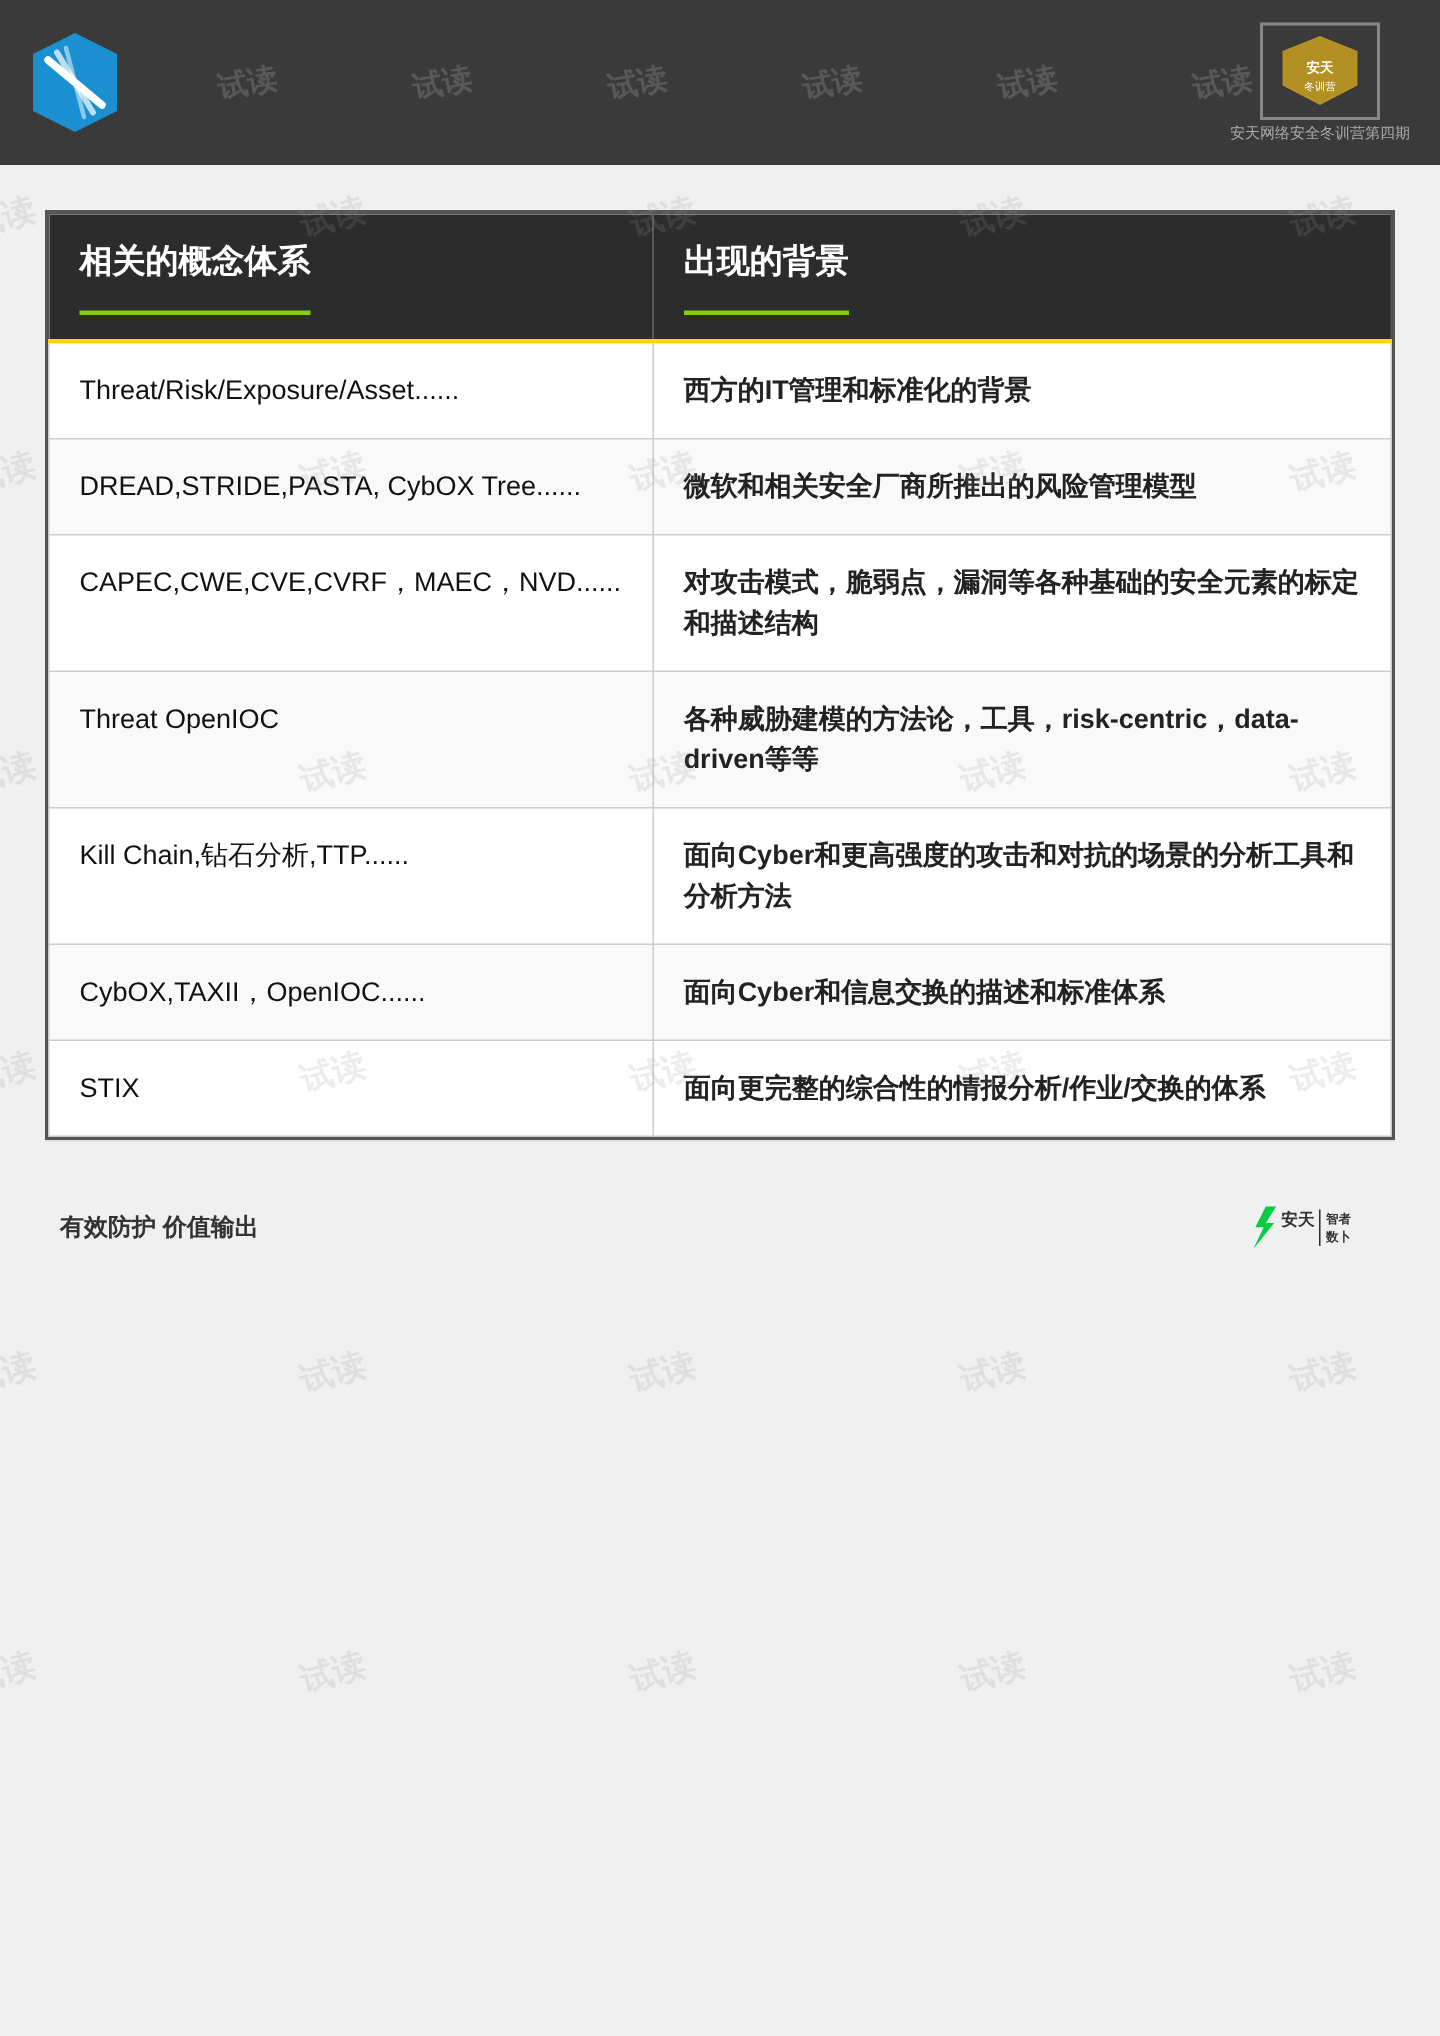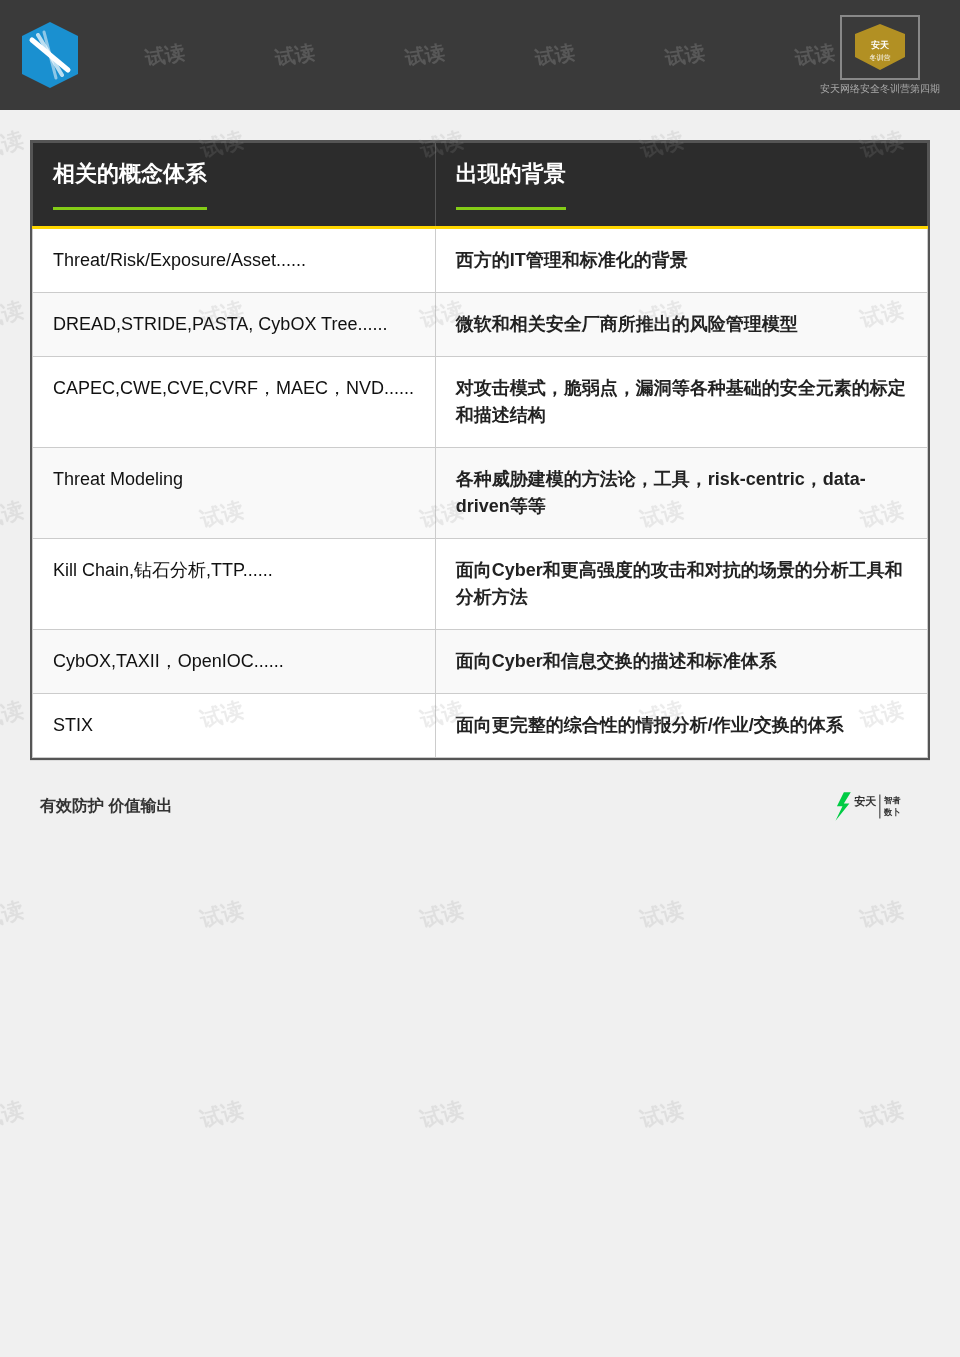--- a/index.html
+++ b/index.html
@@ -150,21 +150,21 @@
     .th-underline {
       border-bottom: 3px solid #84cc16;
       display: inline-block;
       padding-bottom: 18px;
       text-align: right;
     }
 
     
     .footer {
       margin: 0 30px;
-      padding: 20px 10px;
+      padding: 32px 10px;
       display: flex;
       align-items: center;
       justify-content: space-between;
       border-top: 1px solid #ddd;
     }
 
     .footer-left {
       font-size: 16px;
       color: #333;
       font-weight: bold;
@@ -316,21 +316,21 @@
         </tr>
         <tr>
           <td class="col-left">DREAD,STRIDE,PASTA, CybOX Tree......</td>
           <td class="col-right">微软和相关安全厂商所推出的风险管理模型</td>
         </tr>
         <tr>
           <td class="col-left">CAPEC,CWE,CVE,CVRF，MAEC，NVD......</td>
           <td class="col-right">对攻击模式，脆弱点，漏洞等各种基础的安全元素的标定和描述结构</td>
         </tr>
         <tr>
-          <td class="col-left">Threat Modeling</td>
+          <td class="col-left">Threat OpenIOC</td>
           <td class="col-right">各种威胁建模的方法论，工具，risk-centric，data-driven等等</td>
         </tr>
         <tr>
           <td class="col-left">Kill Chain,钻石分析,TTP......</td>
           <td class="col-right">面向Cyber和更高强度的攻击和对抗的场景的分析工具和分析方法</td>
         </tr>
         <tr>
           <td class="col-left">CybOX,TAXII，OpenIOC......</td>
           <td class="col-right">面向Cyber和信息交换的描述和标准体系</td>
         </tr>

